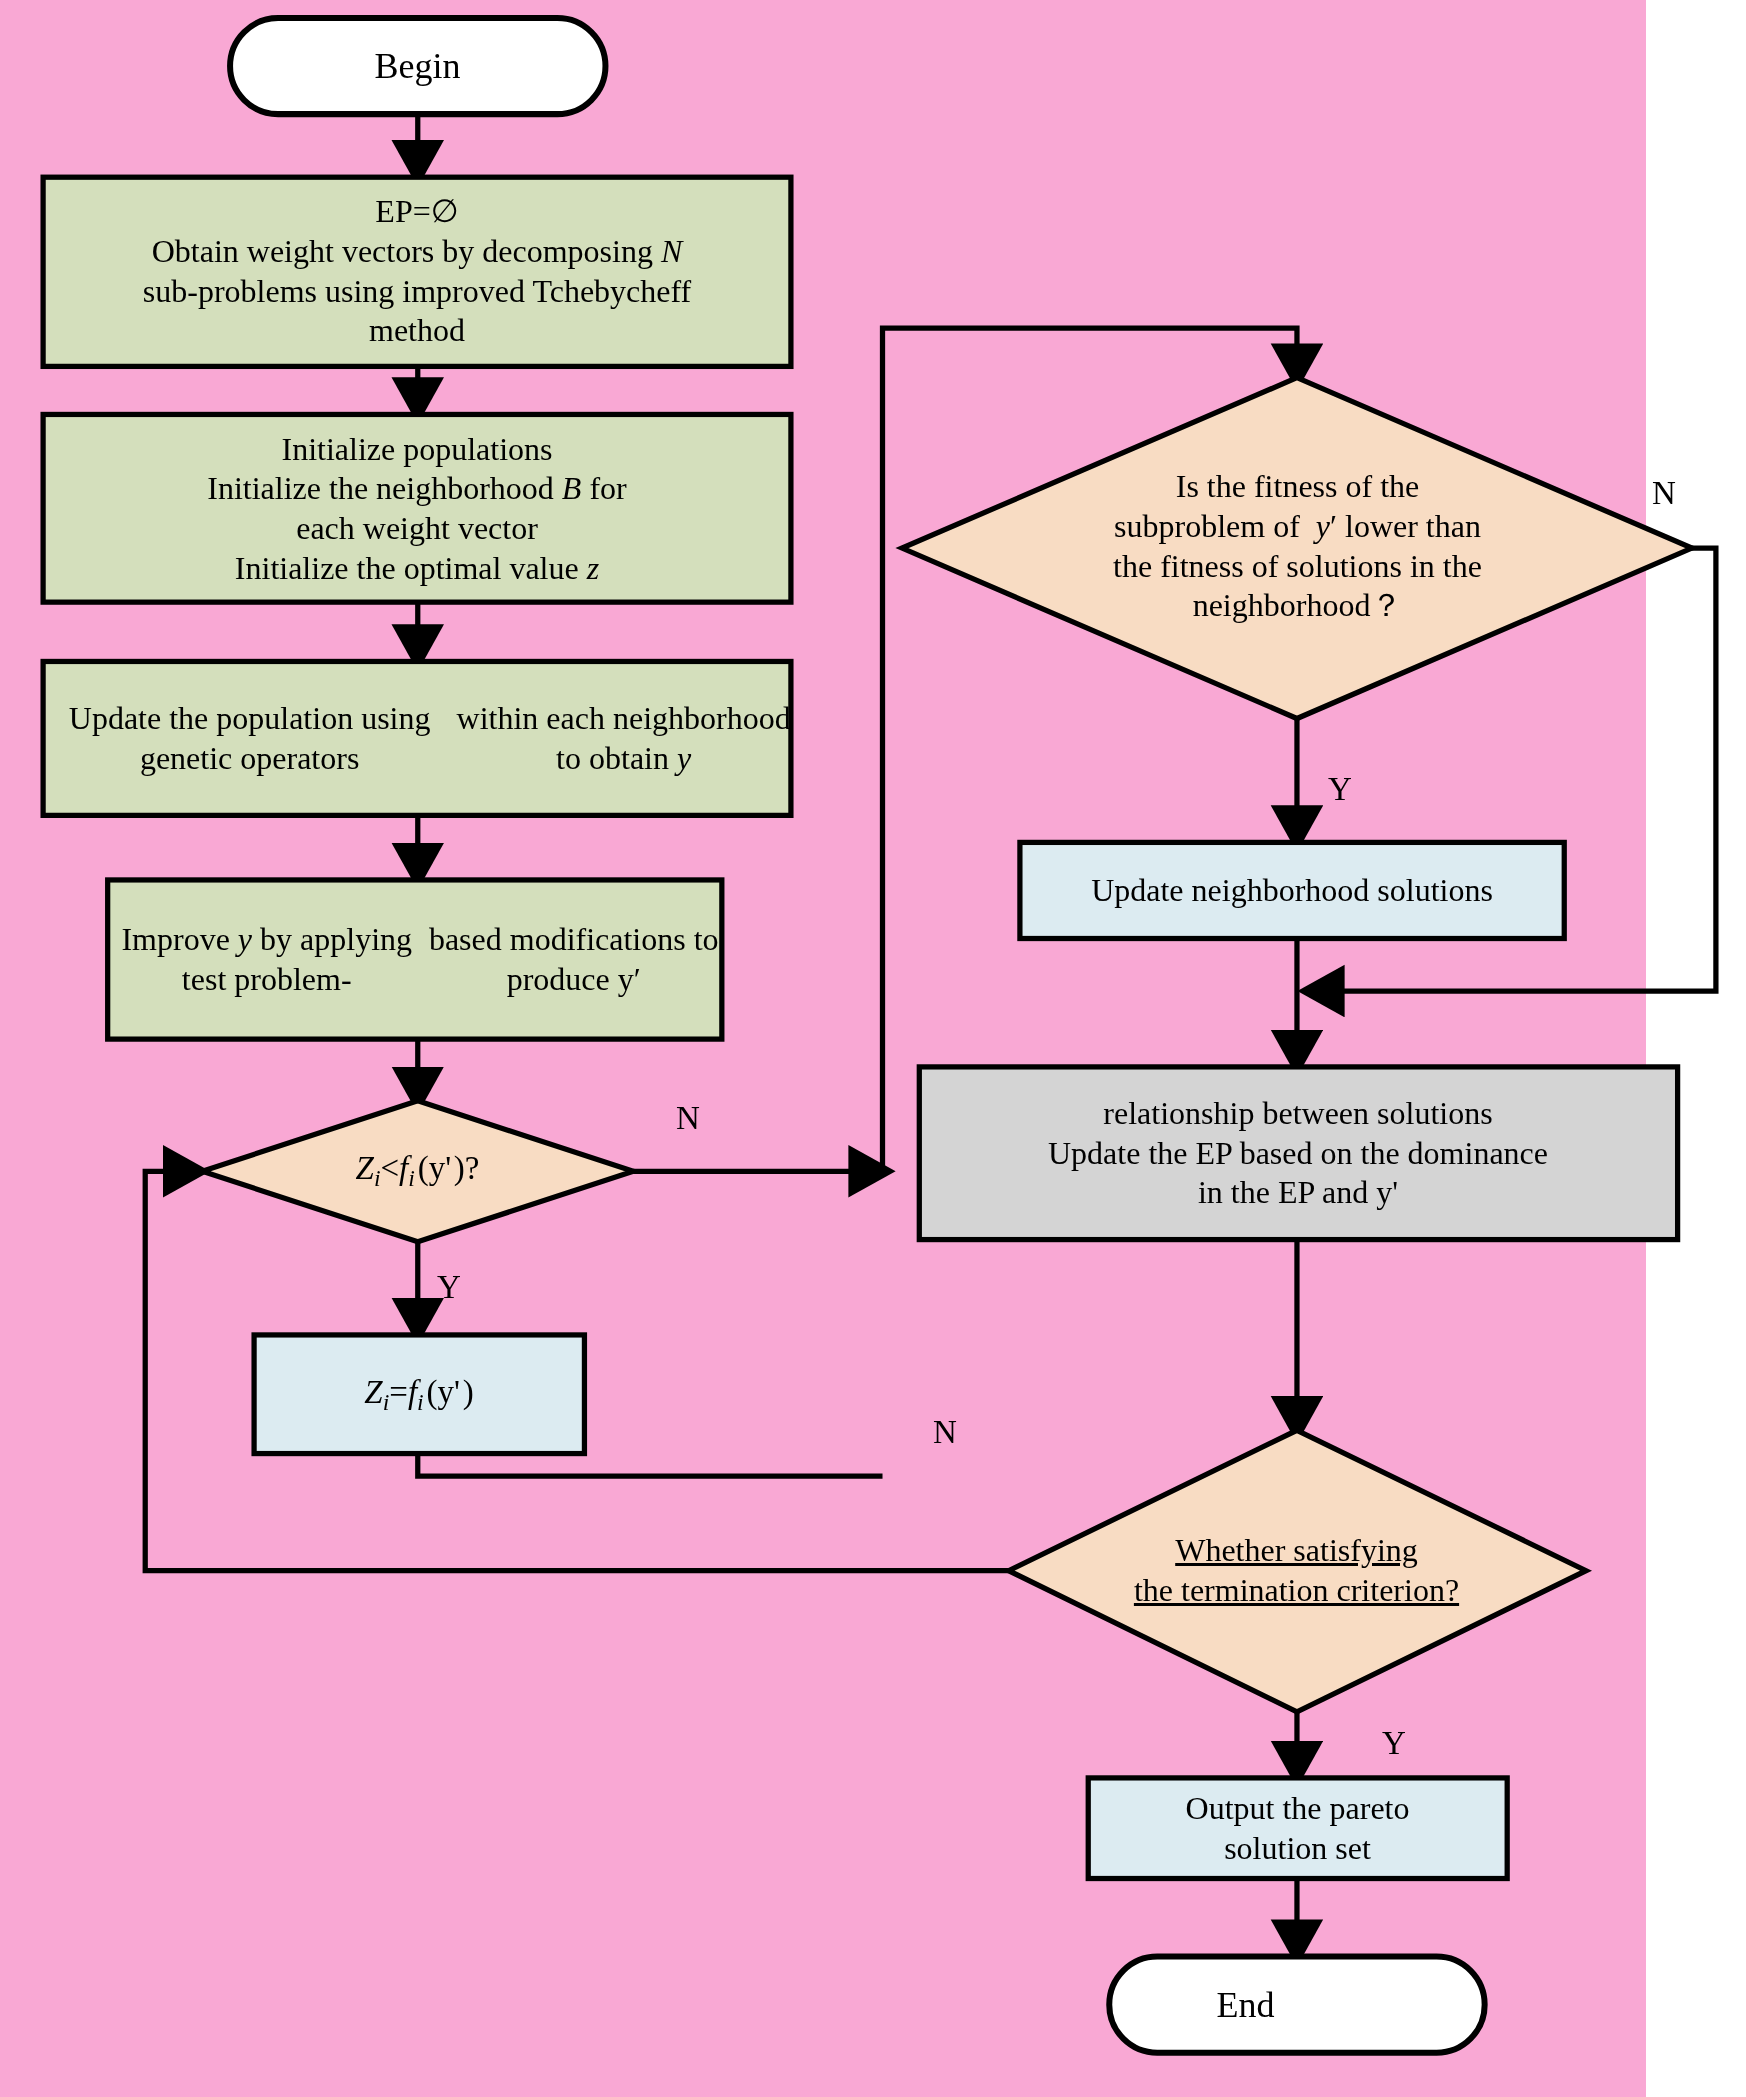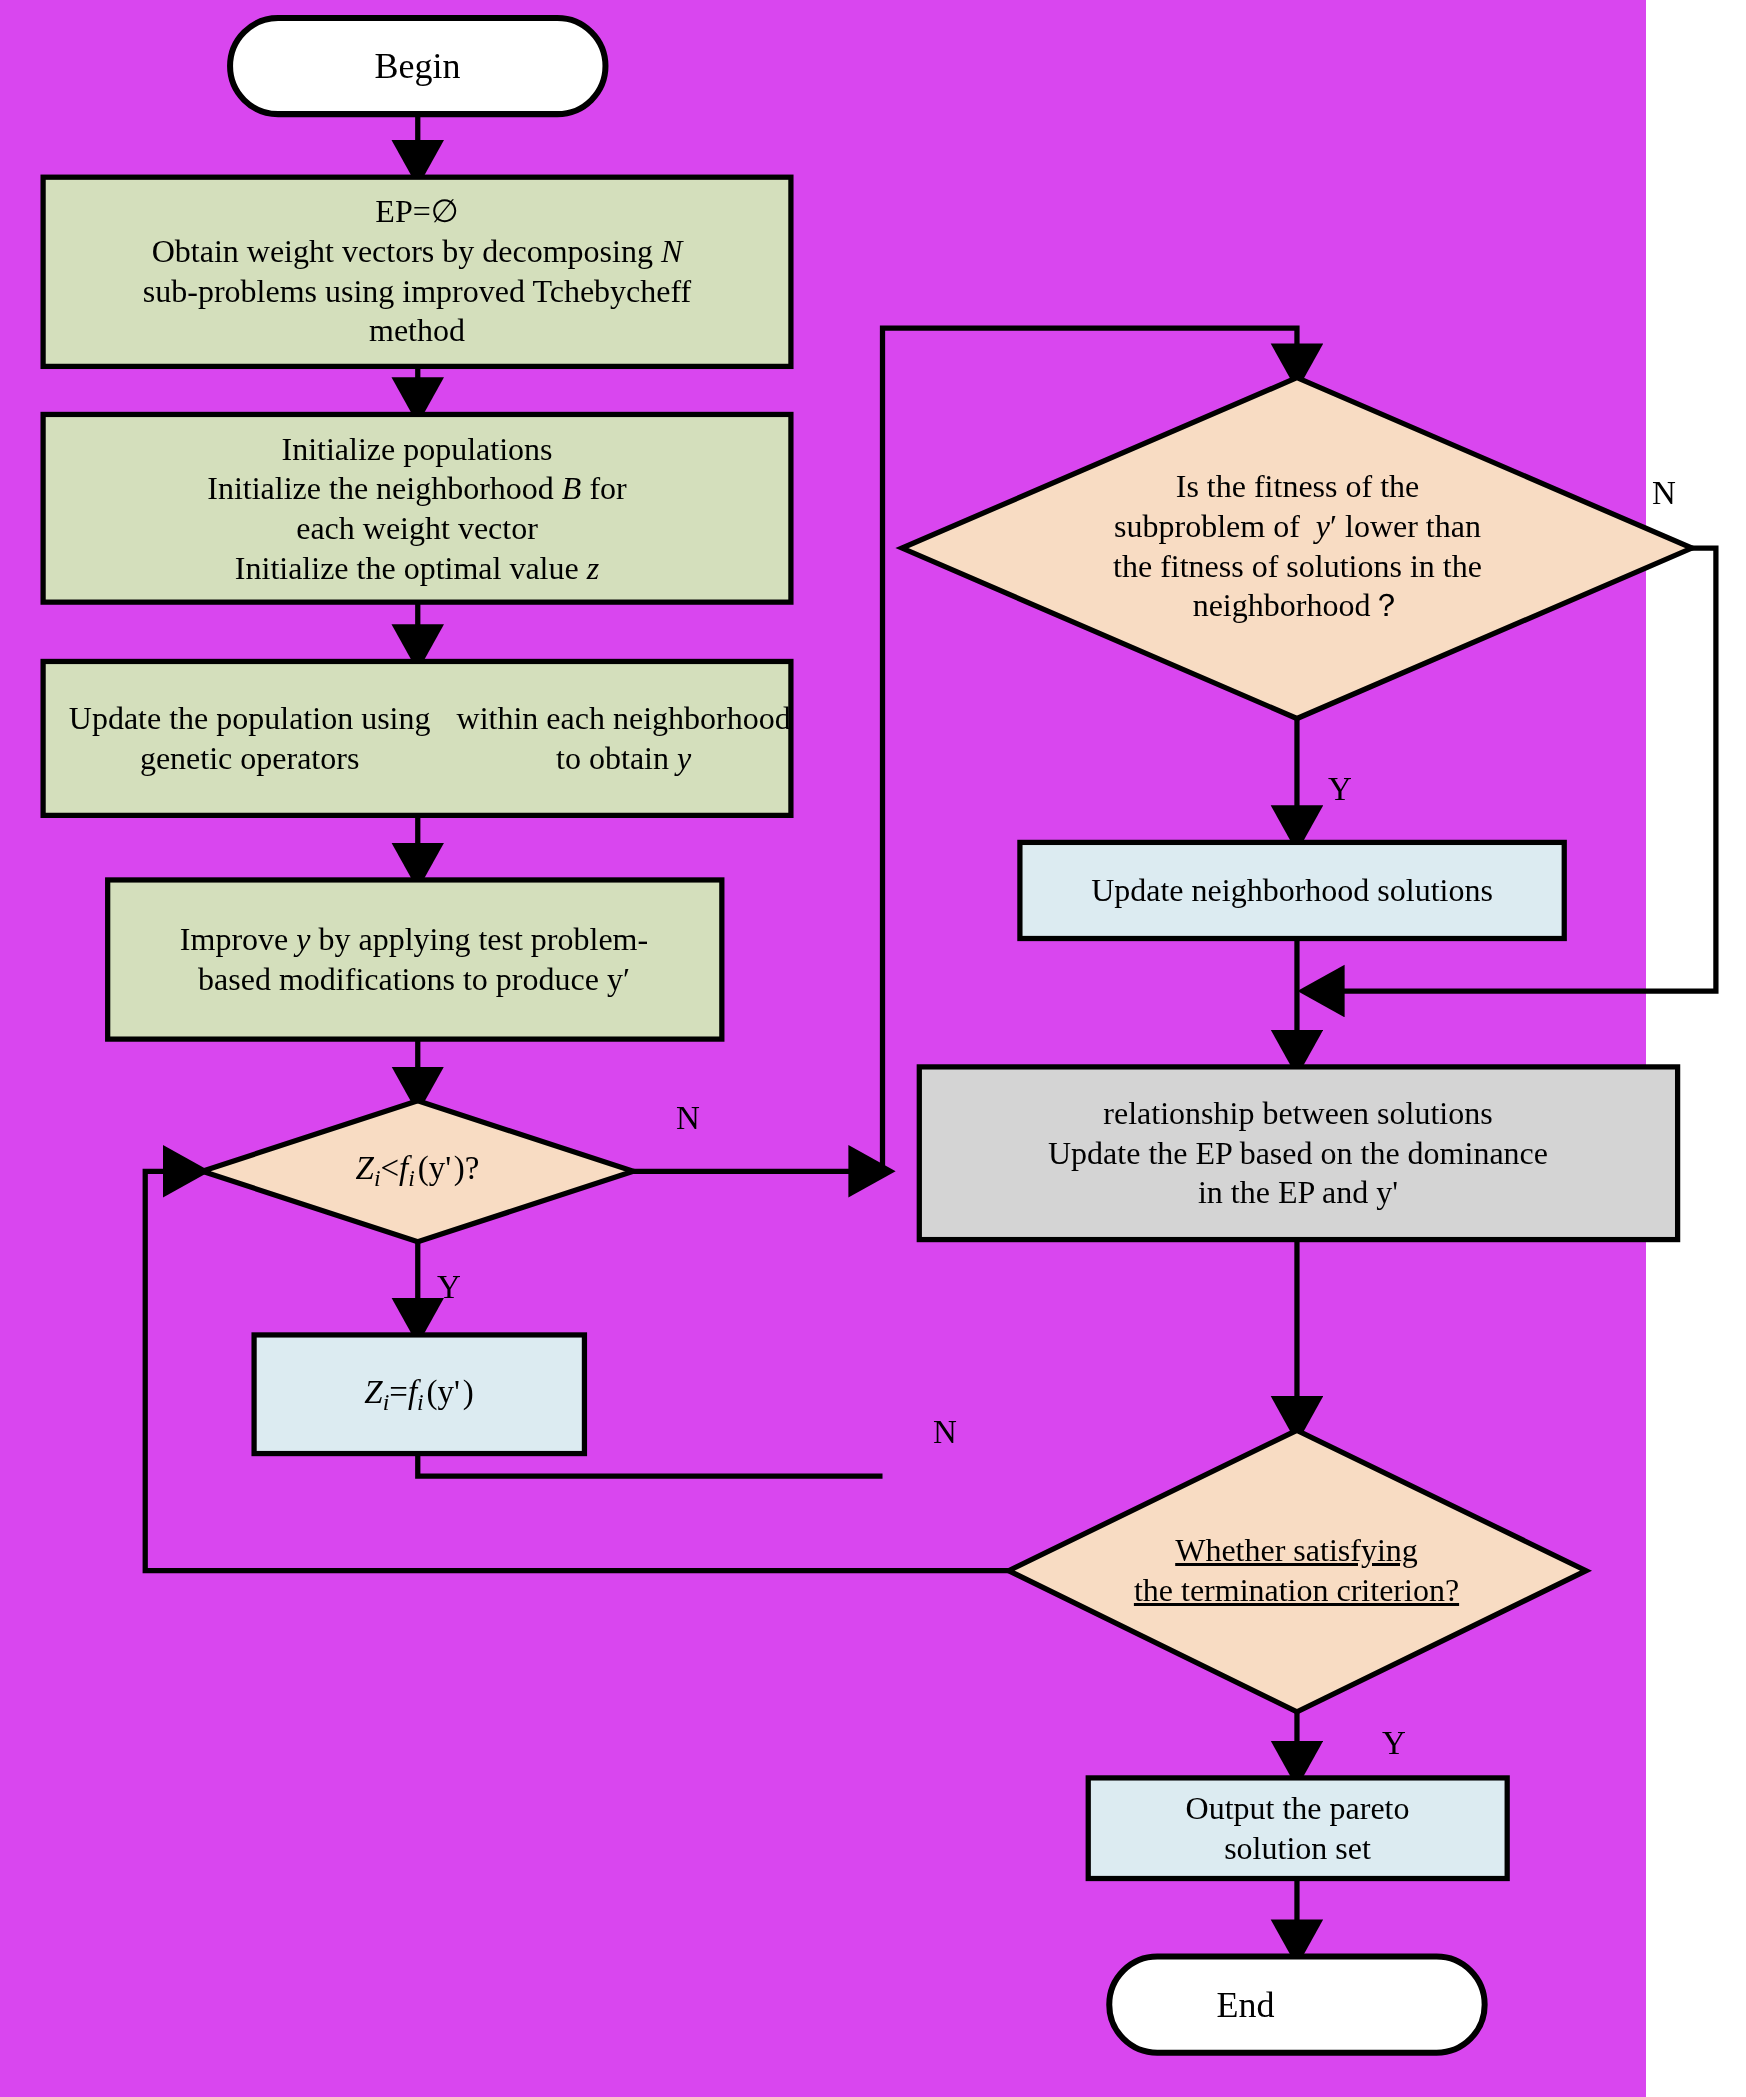--- a/index.html
+++ b/index.html
@@ -1,19 +1,19 @@
 <!DOCTYPE html>
 <html style="font-size:12px"><head>
 <meta charset="utf-8">
 <style>
   html,body{margin:0;padding:0;background:#ffffff;}
   #root{
     position:relative;
     width:1646px;height:2097px;
-    background:#d946ef;
+    background:#f9a8d4;
     font-family:"Liberation Serif","DejaVu Serif",serif;
   }
   svg#flow{position:absolute;left:0;top:0;width:1747px;height:2097px;}
   .shape-fill{stroke:#000000;stroke-width:7;}
   .conn{stroke:#000000;stroke-width:7;fill:none;stroke-linecap:butt;stroke-linejoin:miter;}
   .term-outline{fill:#ffffff;stroke:#000000;stroke-width:8;}
   .nodetext{
     position:absolute;
     display:flex;
     align-items:center;
@@ -119,21 +119,21 @@
     <span>Initialize the neighborhood <span class="it">B</span> for</span>
     <span>each weight vector</span>
     <span>Initialize the optimal value <span class="it">z</span></span>
   </div>
 
   <div class="nodetext" style="left:43px;top:662px;width:748px;height:154px;font-size:32px;flex-direction:row;">
     <span>Update the population using genetic operators</span>
     <span>within each neighborhood to obtain <span class="it">y</span></span>
   </div>
 
-  <div class="nodetext" style="left:107px;top:880px;width:614px;height:159px;font-size:32px;flex-direction:column;">
+  <div class="nodetext" style="left:107px;top:880px;width:614px;height:159px;font-size:32px;flex-direction:row;">
     <span>Improve <span class="it">y</span> by applying test problem-</span>
     <span>based modifications to produce y′</span>
   </div>
 
   <div class="nodetext" style="left:202px;top:1138px;width:431px;height:66px;font-size:33px;">
     <span><span class="it">Z</span><span class="sub">i</span>&lt;<span class="it">f</span><span class="sub">i</span> (y' )?</span>
   </div>
 
   <div class="nodetext" style="left:254px;top:1335px;width:330px;height:119px;font-size:33px;">
     <span><span class="it">Z</span><span class="sub">i</span>=<span class="it">f</span><span class="sub">i</span> (y' )</span>

